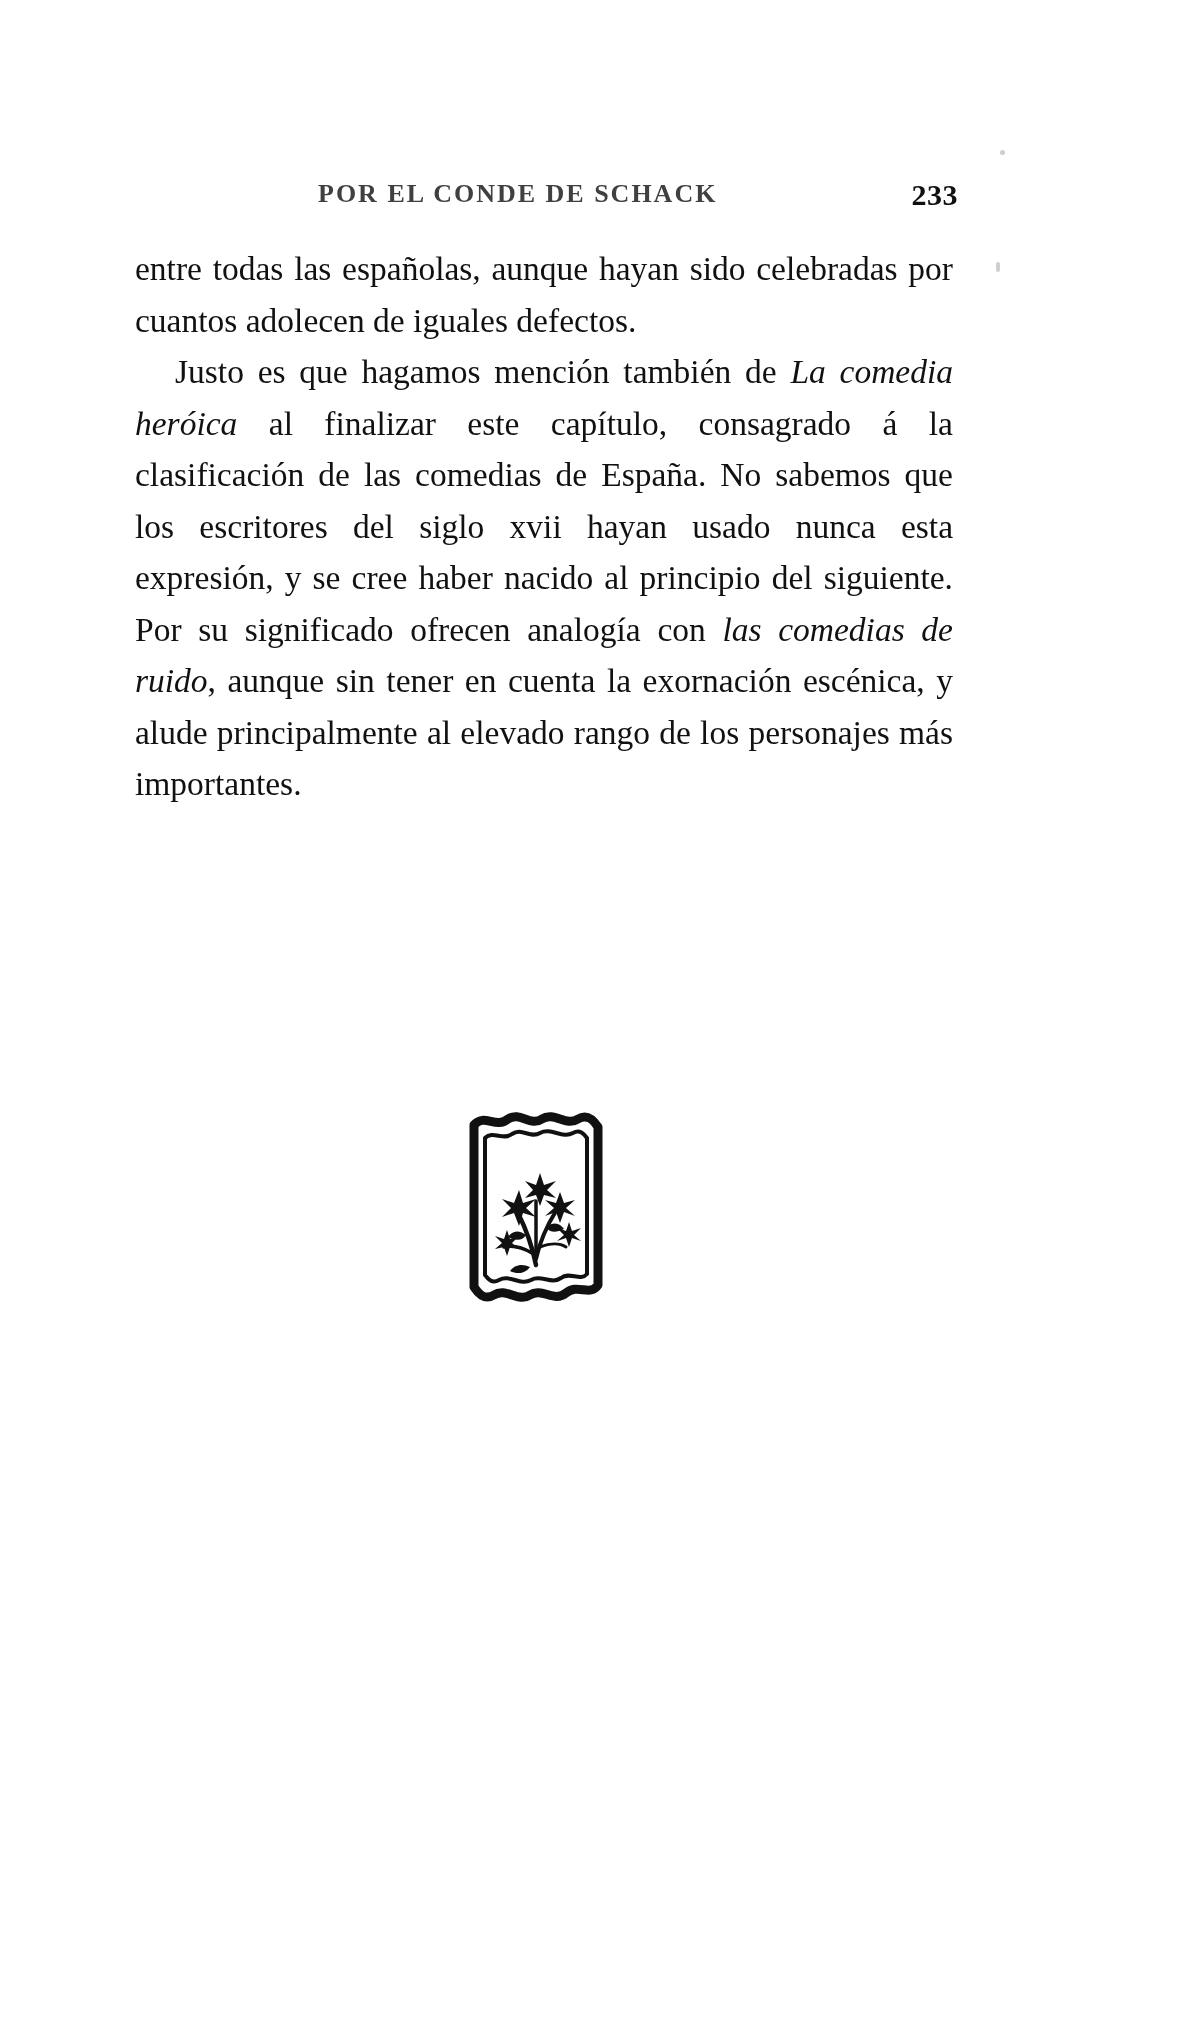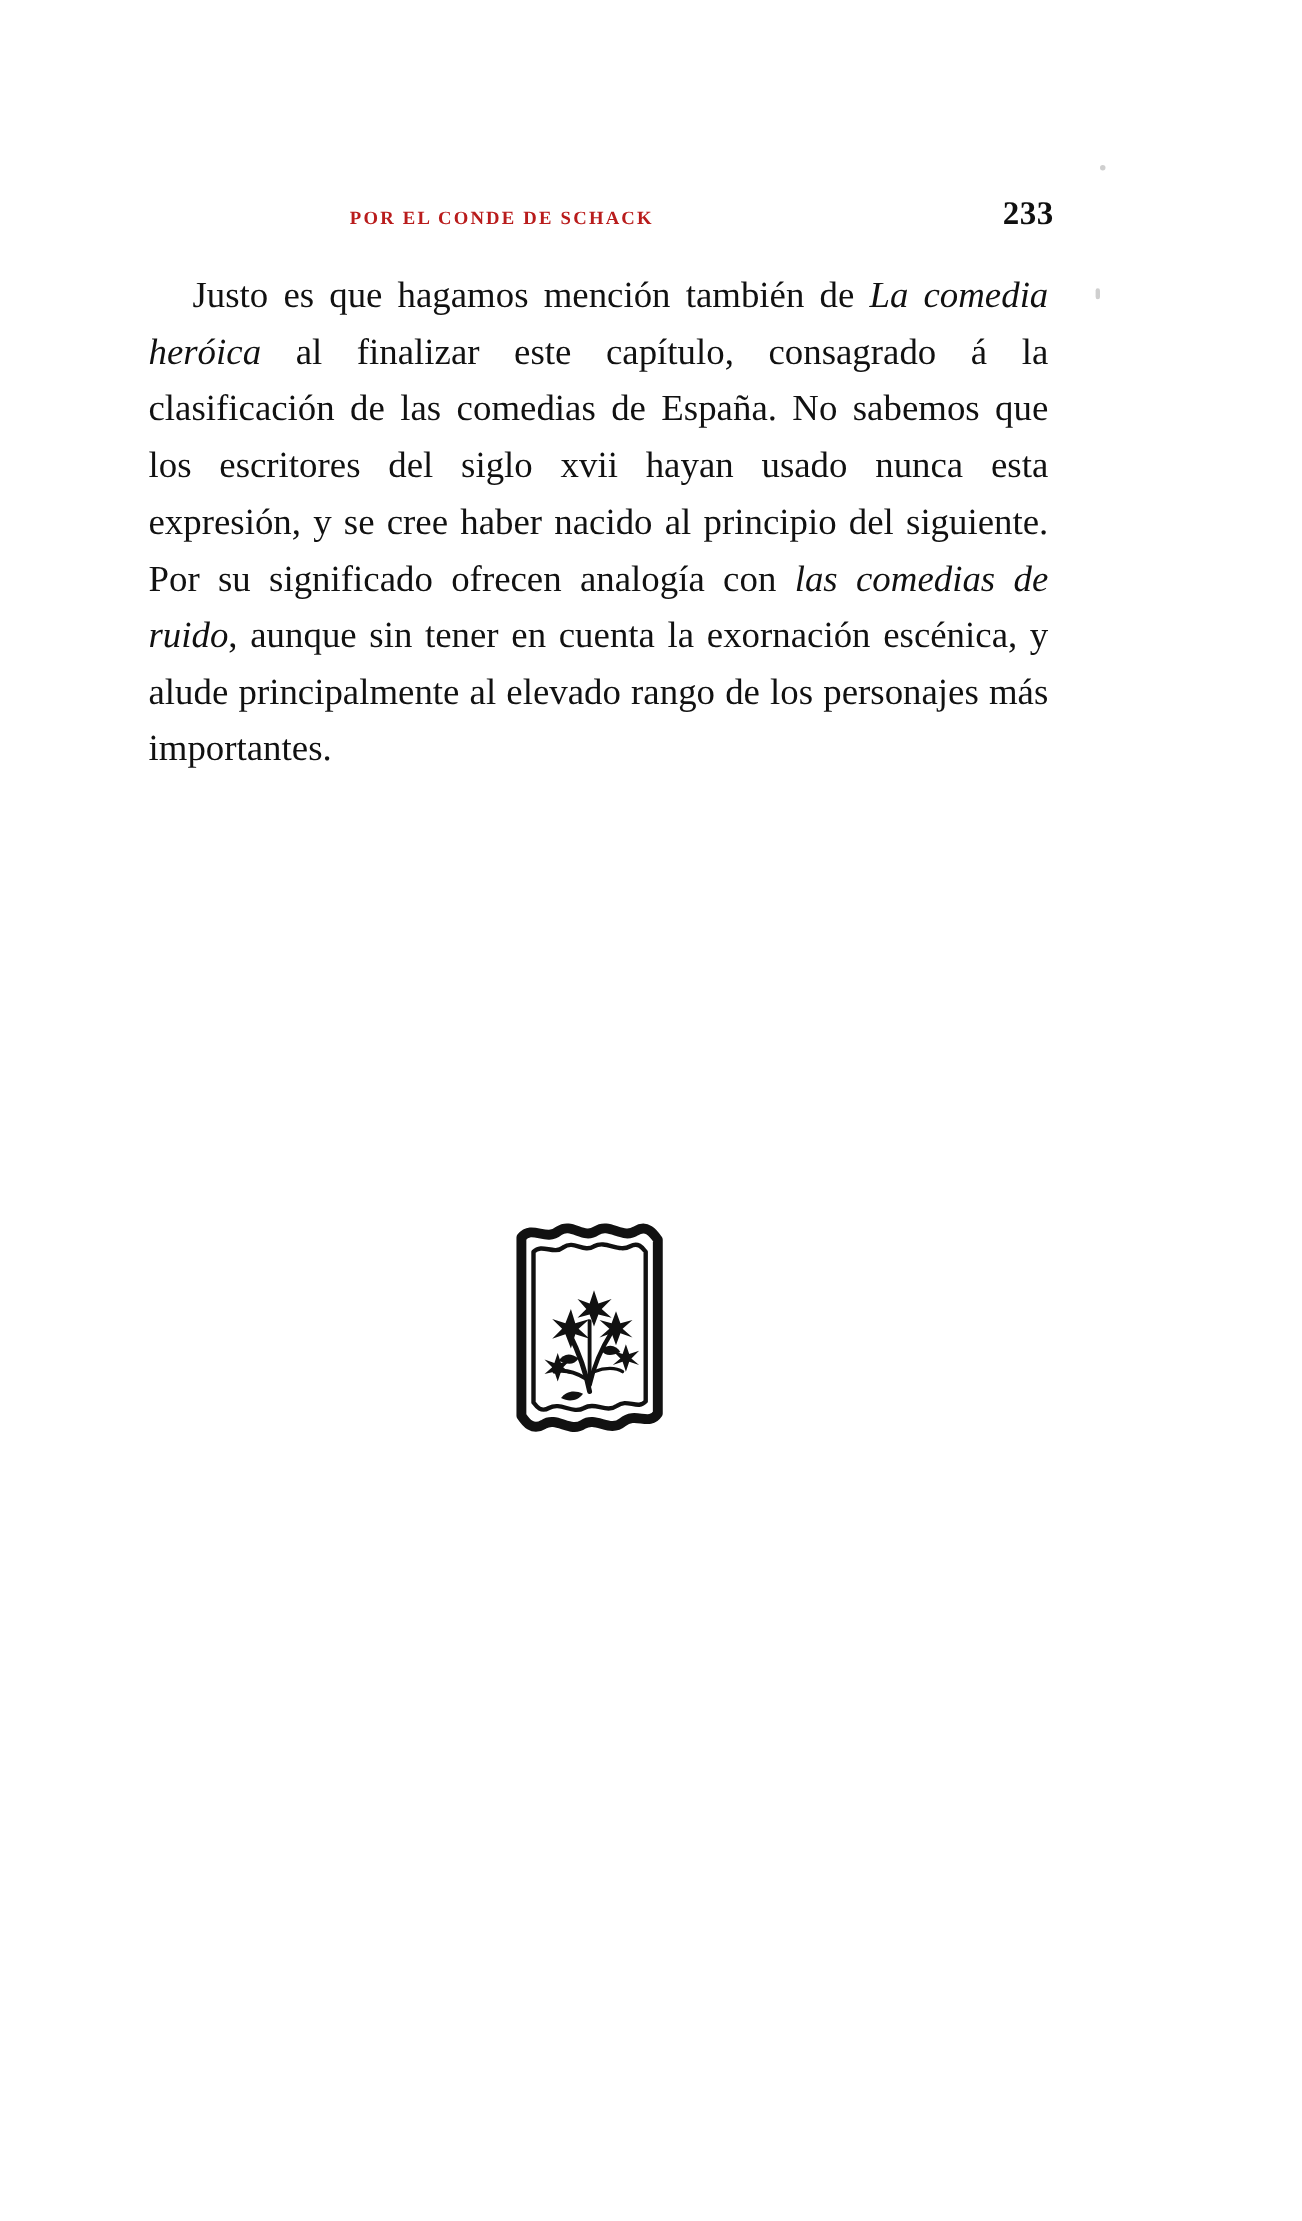--- a/index.html
+++ b/index.html
@@ -28,24 +28,24 @@
     position: absolute;
     left: 318px;
     top: 178px;
     width: 640px;
     display: flex;
     align-items: flex-end;
     justify-content: space-between;
   }
   .running-head-title {
     font-family: "Liberation Serif", serif;
-    font-size: 17px;
+    font-size: 26px;
     letter-spacing: 2.0px;
     font-weight: 700;
-    color: #b91c1c;
+    color: #404040;
     text-transform: uppercase;
     white-space: nowrap;
     text-align: right;
   }
   .page-number {
     font-family: "Liberation Serif", serif;
     font-size: 30px;
     font-weight: 700;
     color: #101010;
     letter-spacing: 0.5px;
@@ -122,20 +122,21 @@
 <body>
 
 <div class="page">
 
   <div class="running-head">
     <div class="running-head-title">POR EL CONDE DE SCHACK</div>
     <div class="page-number">233</div>
   </div>
 
   <div class="body-text">
+    <p class="para"><span>entre todas las españolas, aunque hayan sido celebradas por cuantos adolecen de iguales defectos.</span></p>
     <p class="para indented"><span>Justo es que hagamos mención también de </span><i>La comedia heróica</i><span> al finalizar este capítulo, consagrado á la clasificación de las comedias de España. No sabemos que los escritores del siglo xvii hayan usado nunca esta expresión, y se cree haber nacido al principio del siguiente. Por su significado ofrecen analogía con </span><i>las comedias de ruido</i><span>, aunque sin tener en cuenta la exornación escénica, y alude principalmente al elevado rango de los personajes más importantes.</span></p>
   </div>
 
   <div class="ornament">
     <svg viewBox="0 0 140 200" width="140" height="200" aria-hidden="true">
 
       <path d="M8,18 C18,6 30,22 42,12 C54,4 64,20 76,12 C88,4 100,20 112,12
                C122,6 128,14 132,20 L132,178
                C124,190 112,176 100,186 C88,196 76,180 64,188 C52,196 40,180 28,188
                C18,194 12,186 8,180 Z" fill="none" stroke="#111111" stroke-width="9" stroke-linejoin="round"></path>

